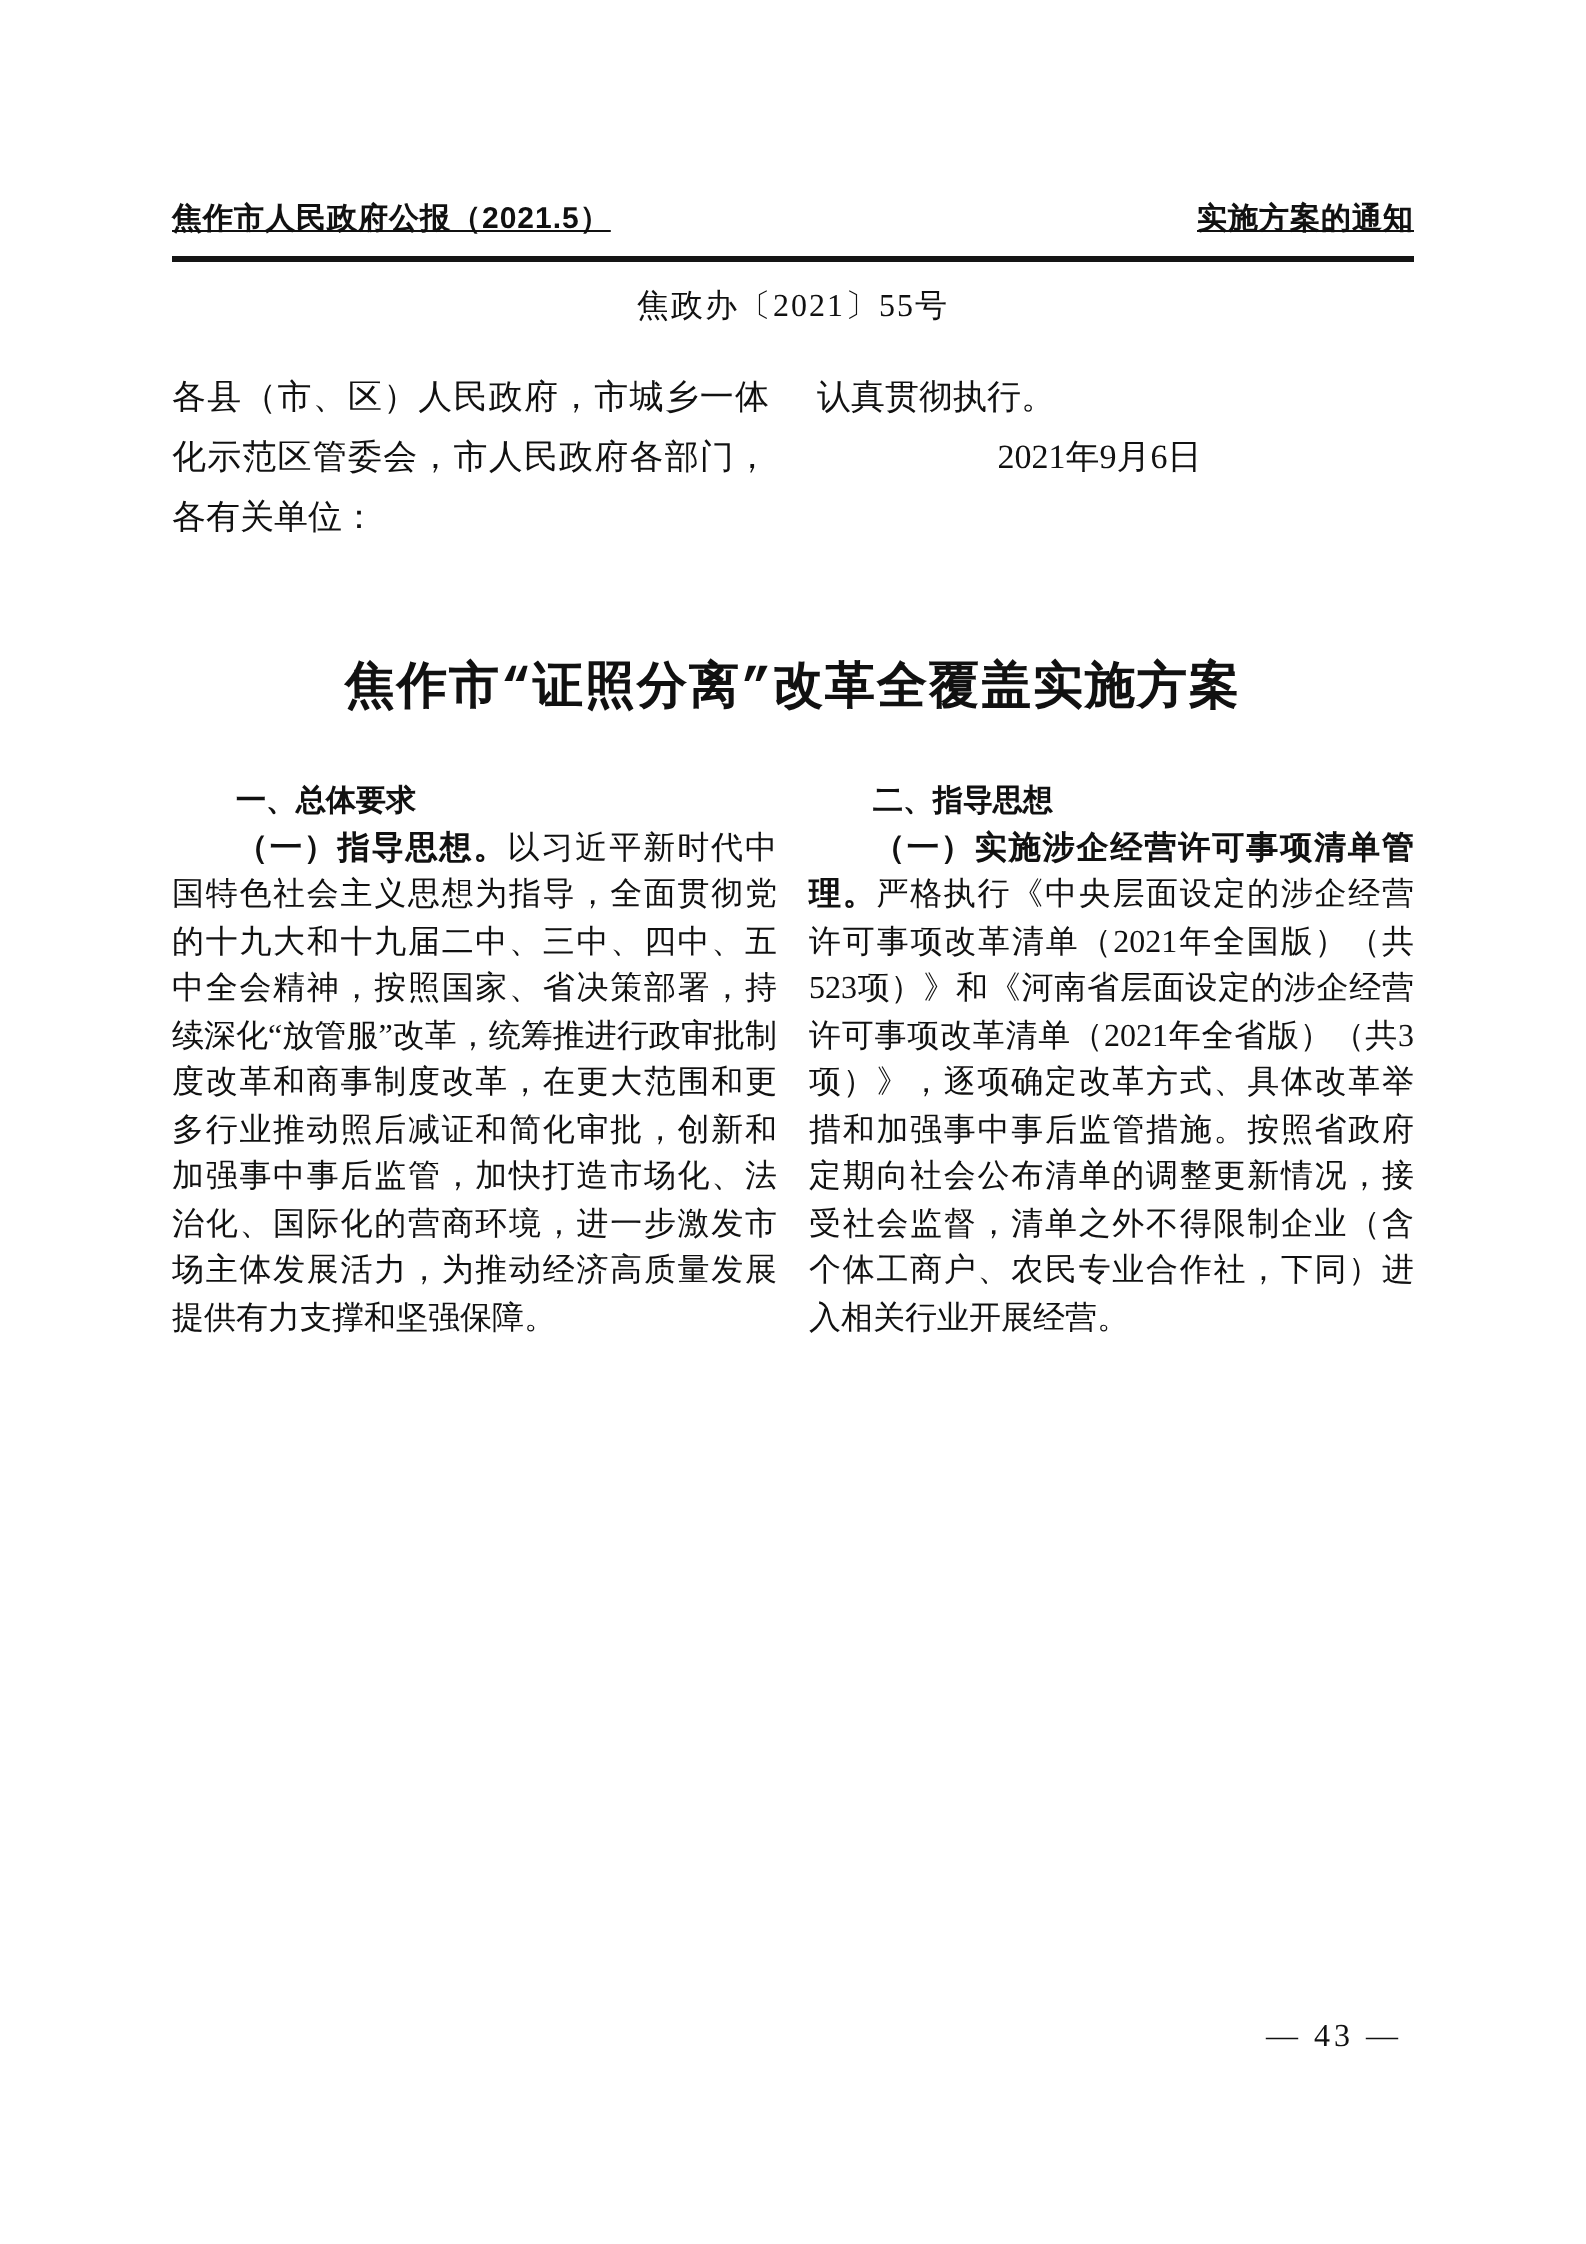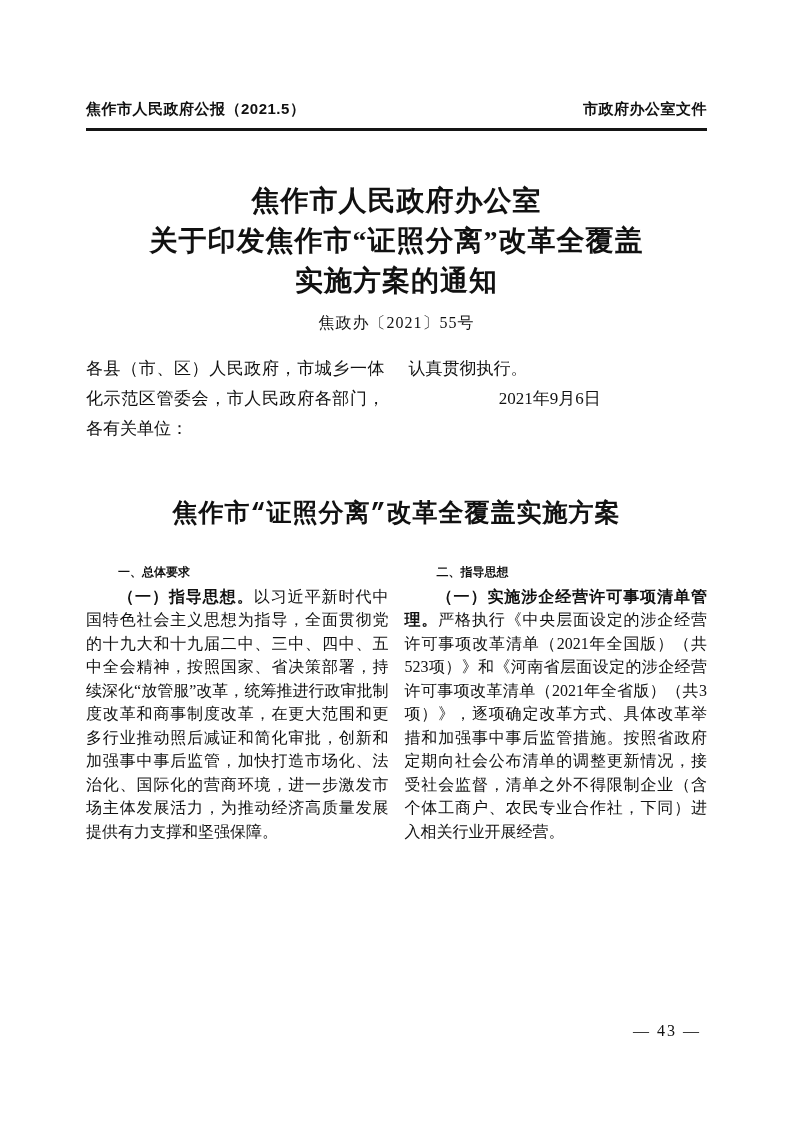--- a/index.html
+++ b/index.html
@@ -24,20 +24,21 @@
   
   .running-head{
     margin-top:100px;
     display:flex;
     justify-content:space-between;
     align-items:flex-end;
     font-family:var(--sans);
     font-weight:700;
     font-size:15px;
     letter-spacing:0.5px;
+    text-decoration:underline;
   }
   .head-rule{
     margin-top:9px;
     height:3px;
     background:#151515;
   }
   
   .notice-title{
     margin-top:50px;
     text-align:center;
@@ -88,47 +89,42 @@
     font-size:16px;
     line-height:23.5px;
     text-align:justify;
   }
   .plan-col{flex:1 1 0; min-width:0;}
   .plan-col p{margin:0; text-indent:2em;}
   .lead{font-weight:700;}
   .sub-heading{
     font-family:var(--sans);
     font-weight:700;
-    font-size:12px;
+    font-size:15px;
   }
   
   .page-number{
     position:absolute;
     right:92px;
-    bottom:82px;
+    bottom:94px;
     font-size:16px;
     letter-spacing:2px;
   }
 </style>
 </head>
 <body>
 
 <div class="sheet">
 
   <div class="running-head">
     <span>焦作市人民政府公报（2021.5）</span>
-    <span>市政府办公室文件</span>
+    <span>实施方案的通知</span>
   </div>
   <div class="head-rule"></div>
 
-  <div class="notice-title">
-    <div>焦作市人民政府办公室</div>
-    <div>关于印发焦作市“证照分离”改革全覆盖</div>
-    <div>实施方案的通知</div>
-  </div>
 
   <div class="doc-number">焦政办〔2021〕55号</div>
 
   <div class="notice-body">
     <div class="notice-col">
       <p>各县（市、区）人民政府，市城乡一体化示范区管委会，市人民政府各部门，各有关单位：</p>
     </div>
     <div class="notice-col">
       <p>认真贯彻执行。</p>
       <p class="issue-date">2021年9月6日</p>

